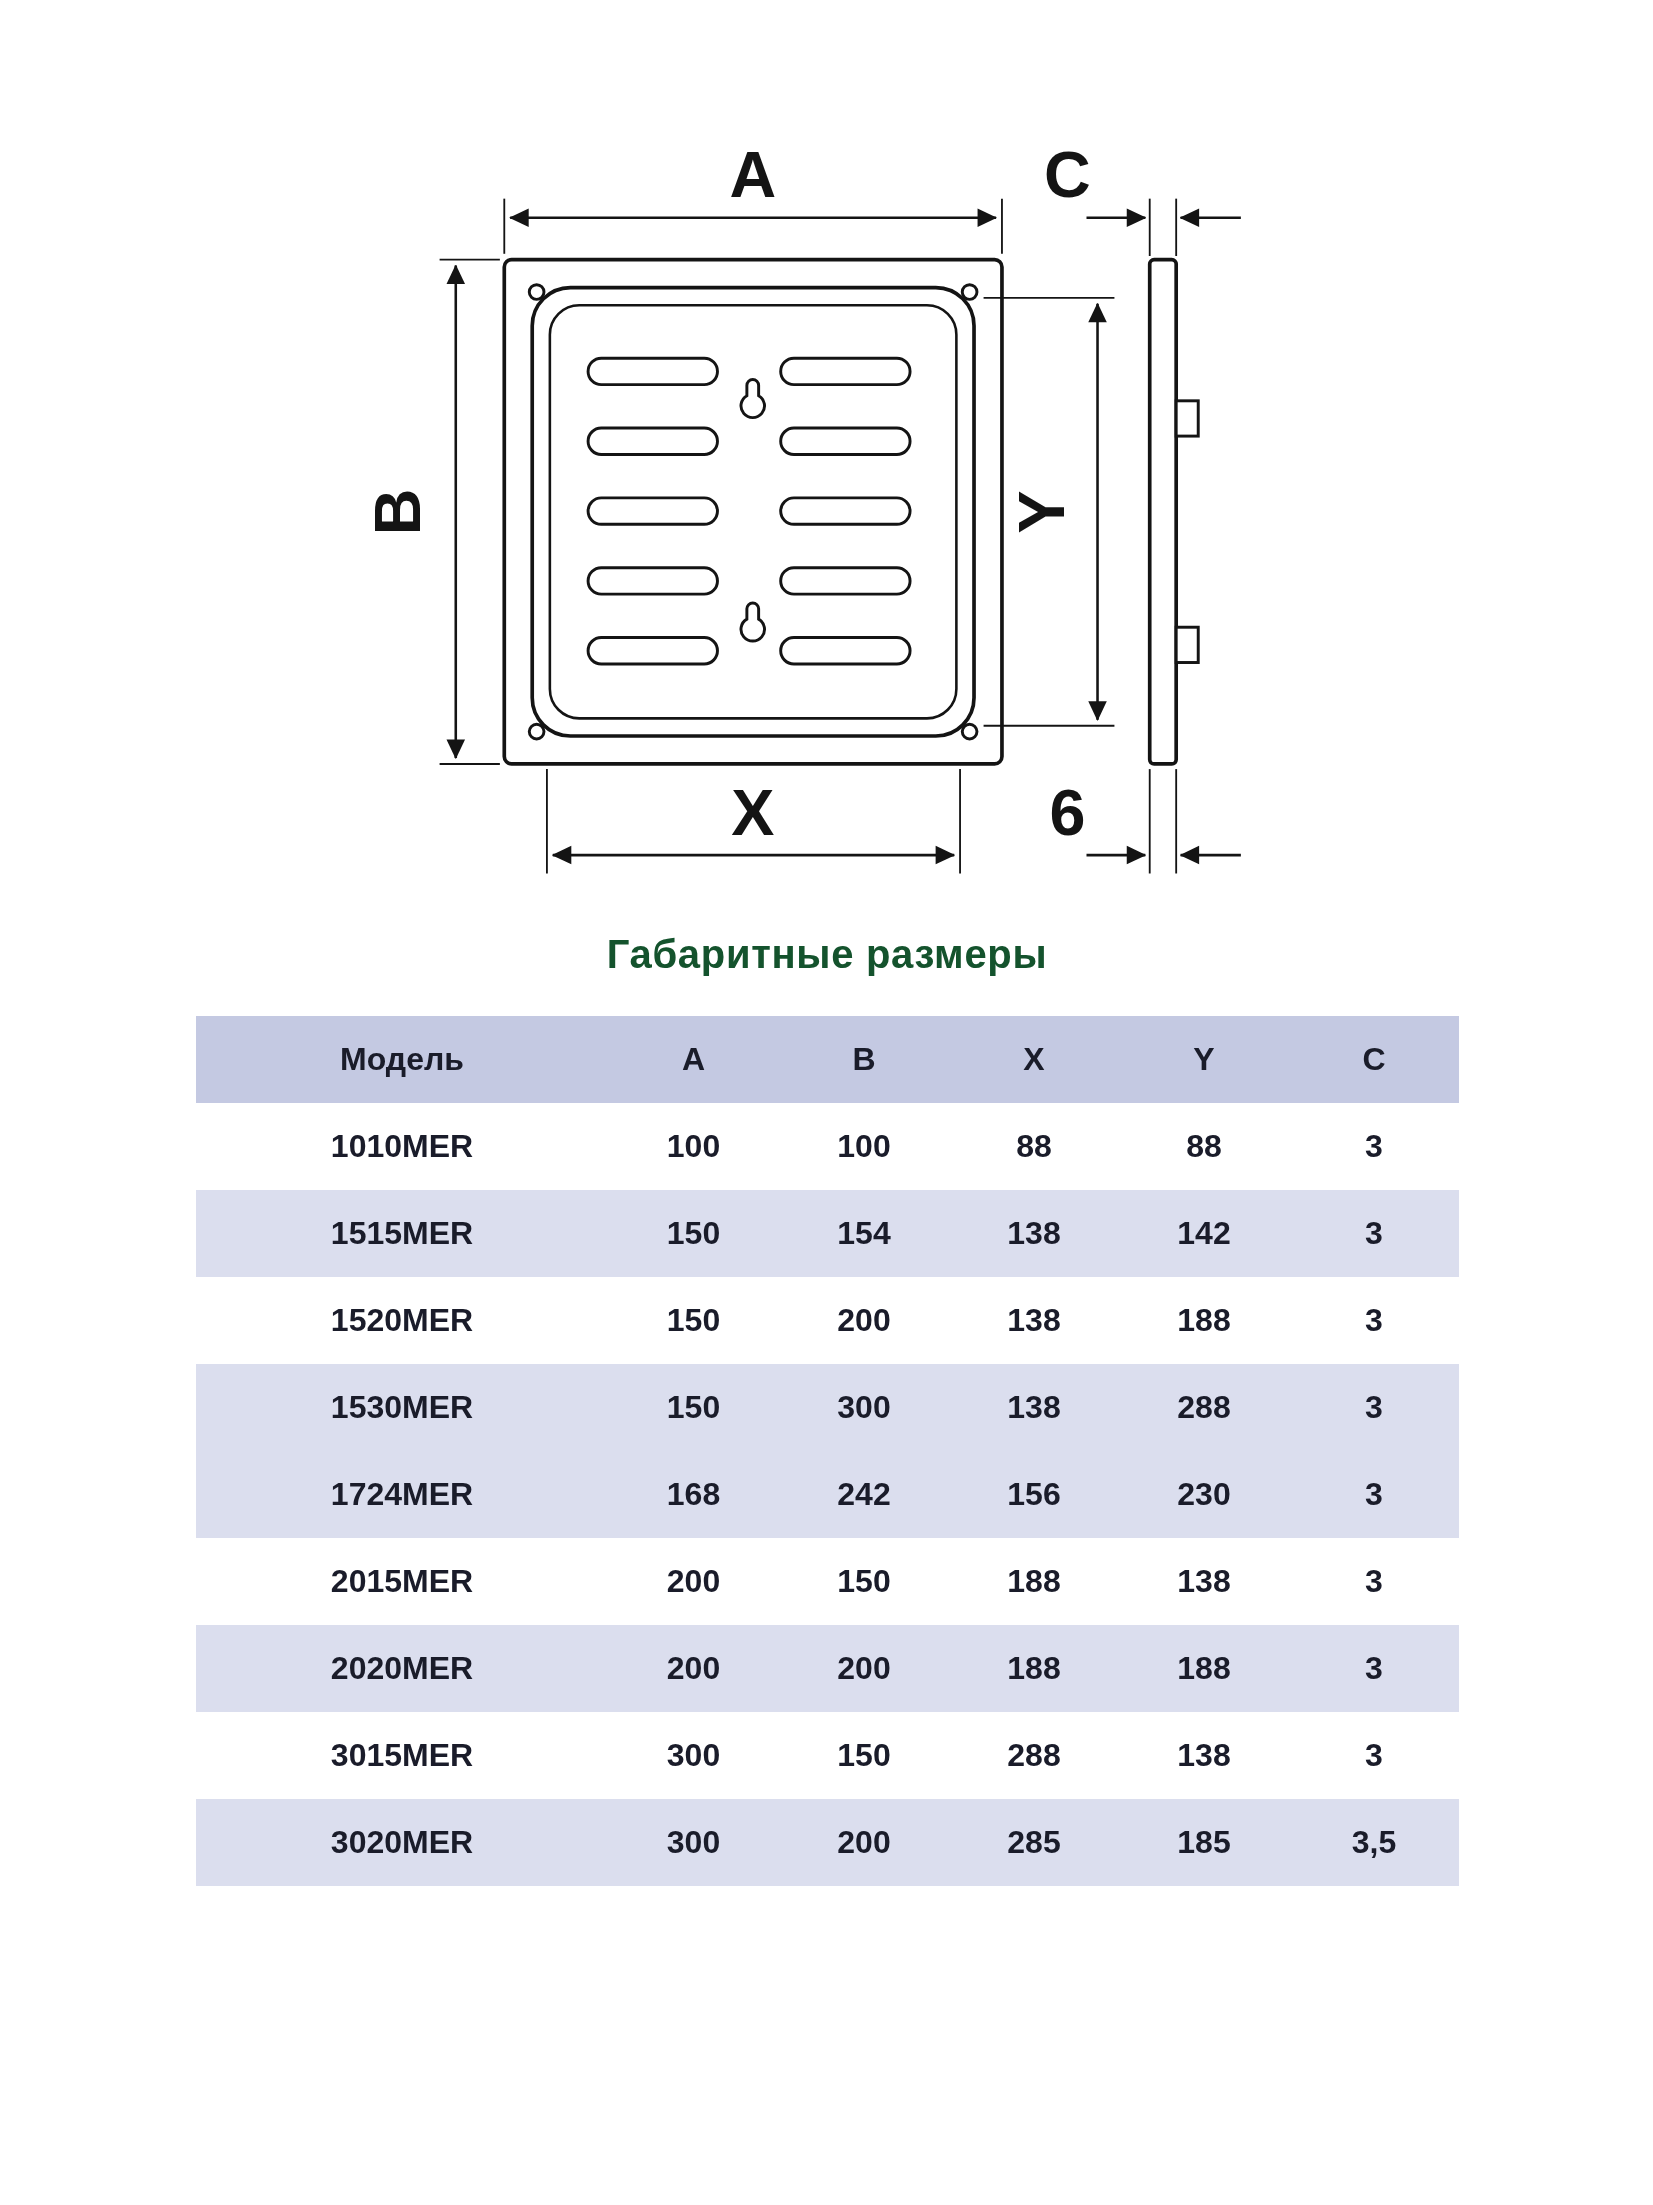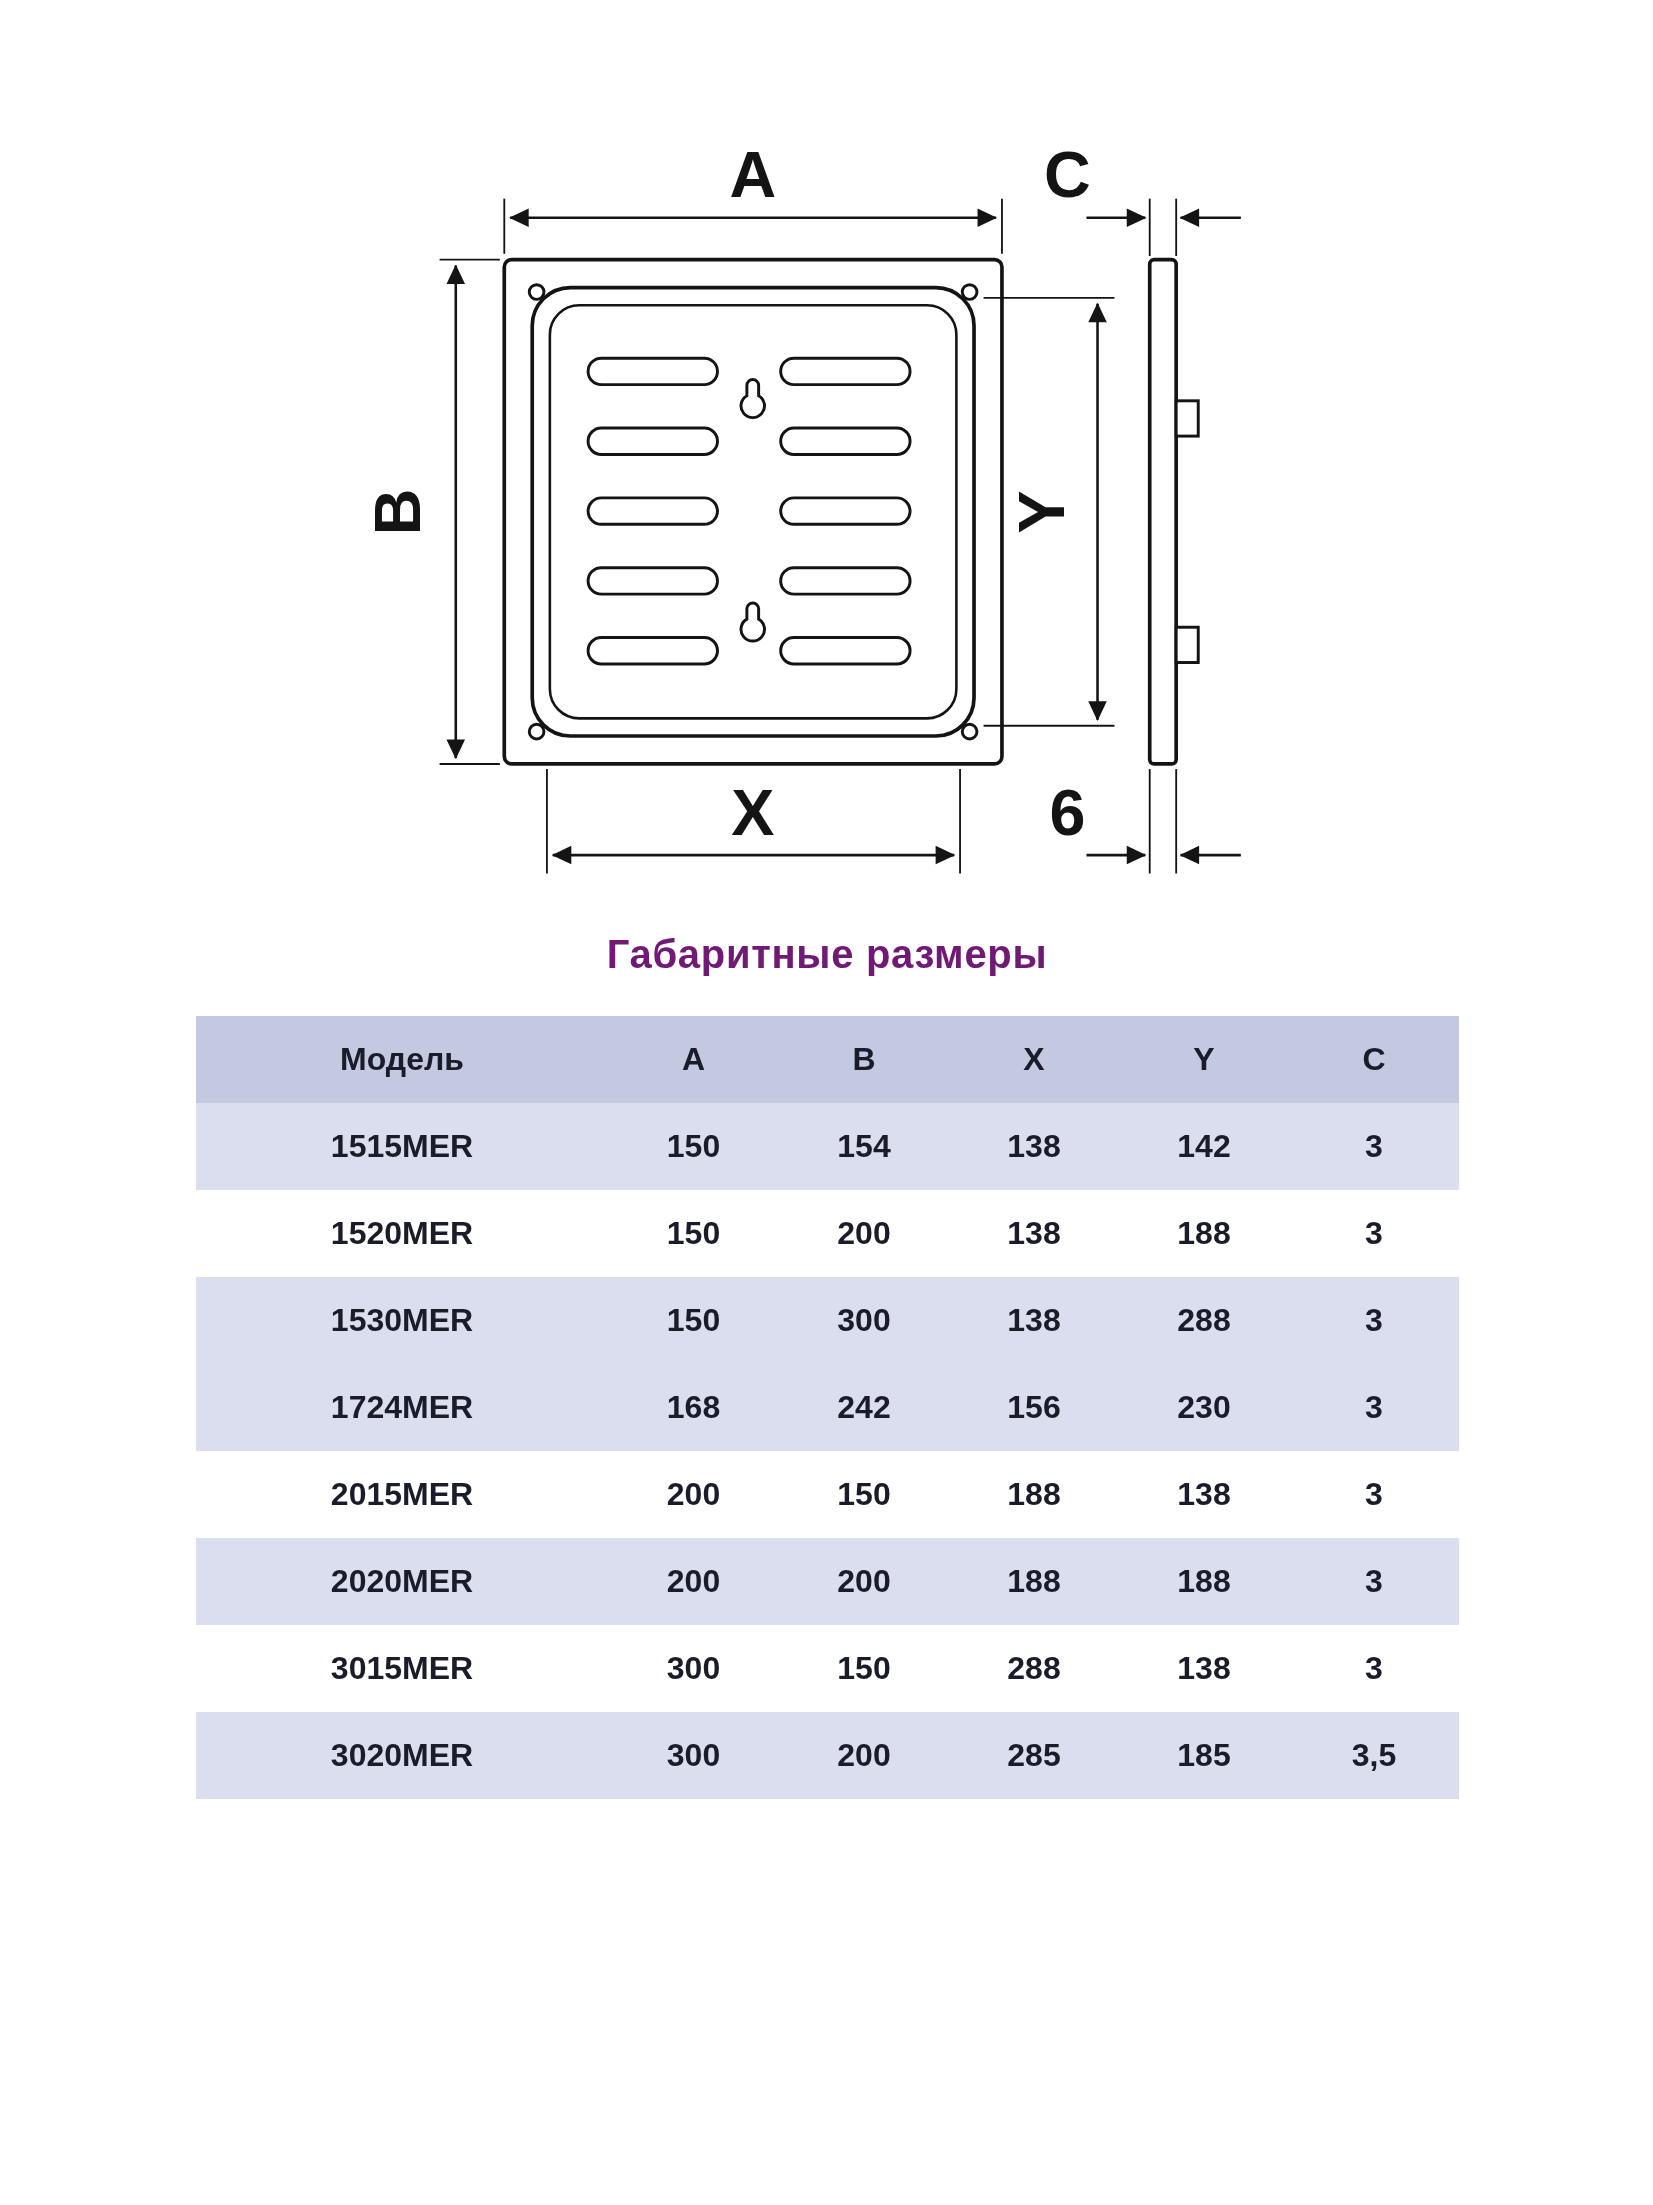--- a/index.html
+++ b/index.html
@@ -33,21 +33,21 @@
     font-family:"Liberation Sans",sans-serif;
     font-weight:700;
     fill:var(--line);
   }
   .dim-label{font-size:88px;}
 
   
   .table-title{
     position:absolute;left:0;top:932px;width:1654px;
     text-align:center;
-    font-size:40px;font-weight:700;color:#701a75;
+    font-size:40px;font-weight:700;color:#14532d;
     letter-spacing:0.7px;
   }
 
   
   .table-wrap{position:absolute;left:196px;top:1016px;width:1261px;}
   table{border-collapse:collapse;width:1261px;table-layout:fixed;}
   th,td{
     height:87px;
     text-align:center;vertical-align:middle;
     font-weight:700;font-size:32px;color:var(--text);
@@ -161,20 +161,28 @@
       <tr>
         <th>Модель</th>
         <th>A</th>
         <th>B</th>
         <th>X</th>
         <th>Y</th>
         <th>C</th>
       </tr>
     </thead>
     <tbody>
+          <tr>
+            <td>1010MER</td>
+            <td>100</td>
+            <td>100</td>
+            <td>88</td>
+            <td>88</td>
+            <td>3</td>
+          </tr>
           <tr class="stripe">
             <td>1515MER</td>
             <td>150</td>
             <td>154</td>
             <td>138</td>
             <td>142</td>
             <td>3</td>
           </tr>
           <tr>
             <td>1520MER</td>

